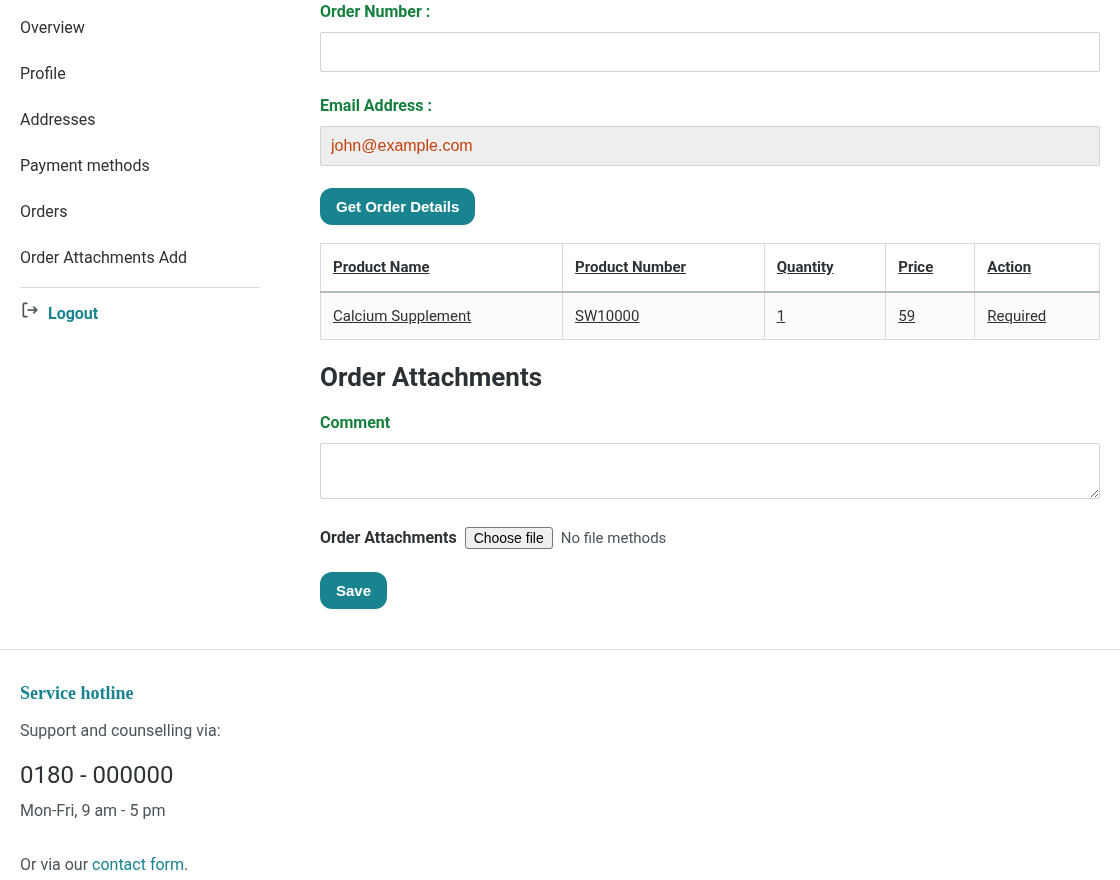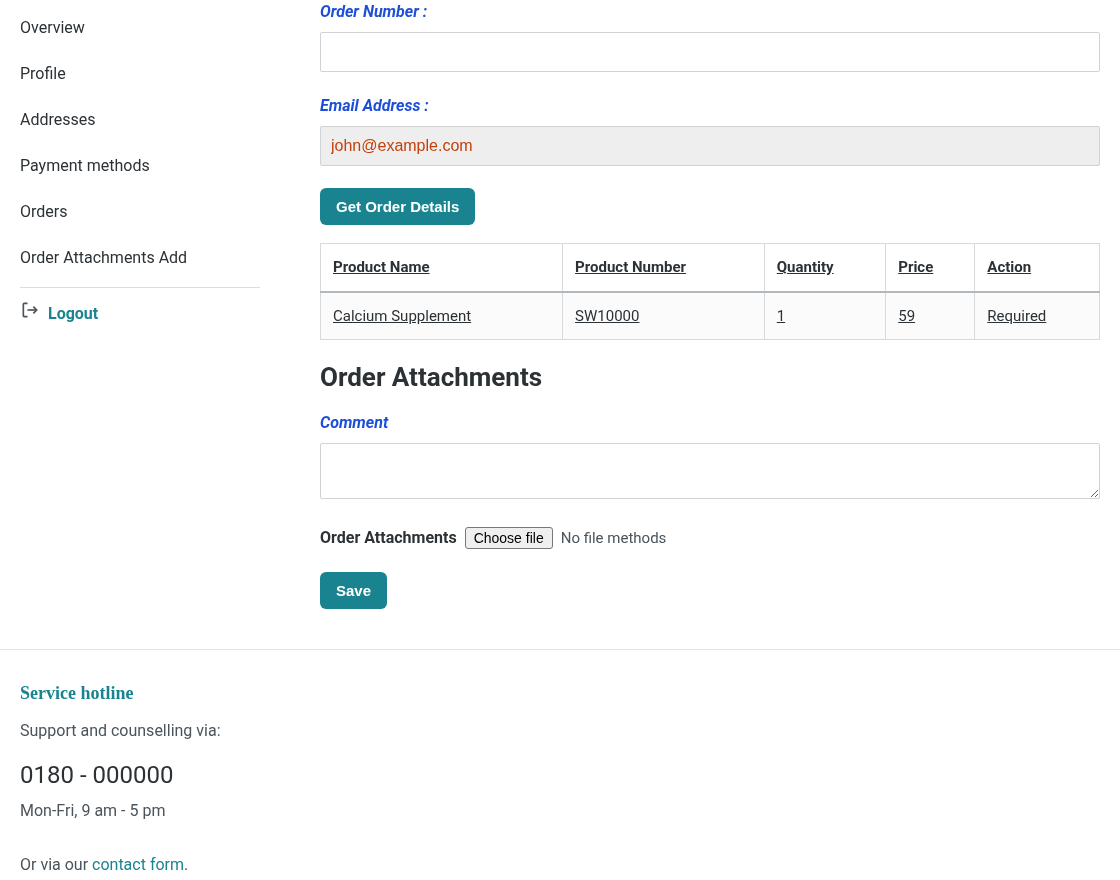--- a/index.html
+++ b/index.html
@@ -58,43 +58,42 @@
     stroke-width: 2;
     fill: none;
   }
   .content {
     flex: 1;
     padding-left: 60px;
     padding-top: 0;
   }
   .form-label {
     font-weight: 700;
-    color: #1d4ed8;
+    color: #15803d;
     margin-bottom: 8px;
     display: block;
-    font-style: italic;
   }
   .text-input {
     width: 100%;
     height: 40px;
     border: 1px solid #cfd3d7;
     border-radius: 2px;
     padding: 6px 10px;
     font-size: 16px;
     margin-bottom: 22px;
     background: #fff;
   }
   .text-input.readonly {
     background: #eeeeee;
     color: #c2410c;
   }
   .btn {
     display: inline-block;
     border: none;
-    border-radius: 6px;
+    border-radius: 12px;
     padding: 10px 16px;
     font-size: 15px;
     font-weight: 600;
     cursor: pointer;
   }
   .btn-teal {
     background: #198490;
     color: #fff;
   }
   .get-order-btn { margin-bottom: 18px; }

